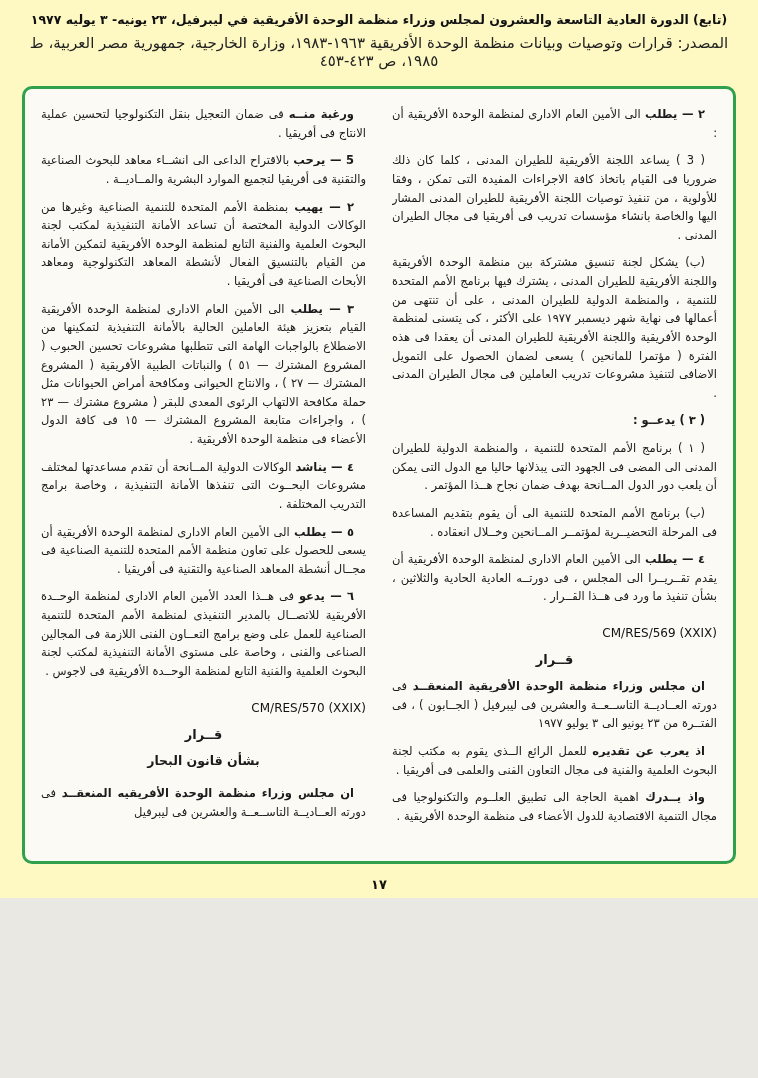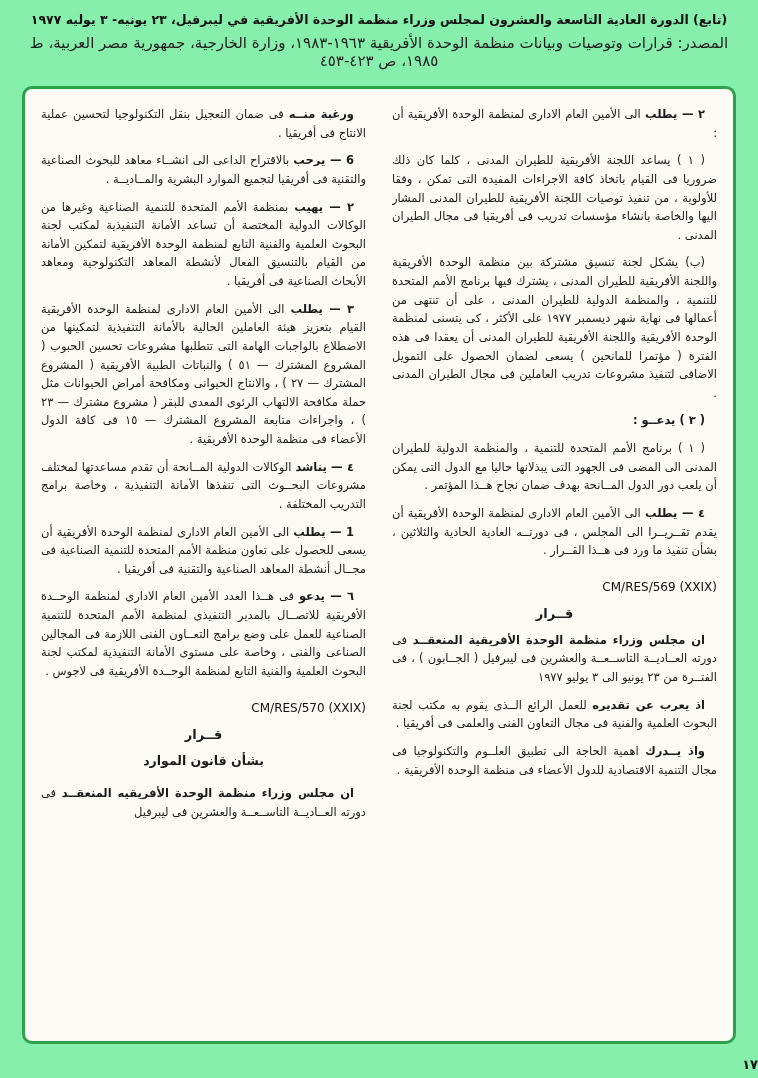--- a/index.html
+++ b/index.html
@@ -1,20 +1,20 @@
 <!DOCTYPE html>
 <html lang="ar" style="--frame-color: #2fa04c;"><head>
 <meta charset="utf-8">
 <style>
   * { box-sizing: border-box; }
   html, body { margin: 0; padding: 0; }
   body { background: #e9e8e3; }
   .page {
-    width: 758px; height: 1078px;
-    background: #86efac;
+    width: 758px; height: 898px;
+    background: #fef9c3;
     position: relative;
     overflow: hidden;
     font-family: "DejaVu Sans", sans-serif;
     color: #1b1b1b;
     margin: 0 auto;
   }
   .page-header { direction: rtl; text-align: center; padding: 12px 26px 0; }
   .header-title { font-size: 12.5px; font-weight: bold; color: #111; }
   .header-source { font-size: 15px; margin-top: 7px; color: #222; }
   .frame {
@@ -32,61 +32,62 @@
   }
   p.para .lead { font-weight: bold; }
   .res-code {
     direction: ltr; text-align: right; font-size: 12px;
     margin: 20px 0 12px; color: #111;
   }
   .res-title { text-align: center; font-size: 13px; font-weight: bold; margin: 4px 0 10px; direction: rtl; }
   .res-subtitle { text-align: center; font-size: 12.5px; font-weight: bold; margin: 0 0 14px; line-height: 1.5; direction: rtl; }
   .page-footer {
     position: absolute; bottom: 6px; left: 0; right: 0;
-    text-align: right; font-size: 13px; font-weight: bold; color: #111;
+    text-align: center; font-size: 13px; font-weight: bold; color: #111;
   }
 </style>
 </head>
 <body>
 
 <div class="page">
 
   <header class="page-header">
     <div class="header-title">(تابع) الدورة العادية التاسعة والعشرون لمجلس وزراء منظمة الوحدة الأفريقية في ليبرفيل، ٢٣ يونيه- ٣ يوليه ١٩٧٧</div>
     <div class="header-source">المصدر: قرارات وتوصيات وبيانات منظمة الوحدة الأفريقية ١٩٦٣-١٩٨٣، وزارة الخارجية، جمهورية مصر العربية، ط ١٩٨٥، ص ٤٢٣-٤٥٣</div>
   </header>
 
   <div class="frame">
     <div class="columns">
 
       <div class="col">
         <p class="para"><b class="lead">٢ — يطلب</b><span> الى الأمين العام الادارى لمنظمة الوحدة الأفريقية أن :</span></p>
-        <p class="para"><b class="lead"></b><span>( ١ ) يساعد اللجنة الأفريقية للطيران المدنى ، كلما كان ذلك ضروريا فى القيام باتخاذ كافة الاجراءات المفيدة التى تمكن ، وفقا للأولوية ، من تنفيذ توصيات اللجنة الأفريقية للطيران المدنى المشار اليها والخاصة بانشاء مؤسسات تدريب فى أفريقيا فى مجال الطيران المدنى .</span></p>
+        <p class="para"><b class="lead"></b><span>( 3 ) يساعد اللجنة الأفريقية للطيران المدنى ، كلما كان ذلك ضروريا فى القيام باتخاذ كافة الاجراءات المفيدة التى تمكن ، وفقا للأولوية ، من تنفيذ توصيات اللجنة الأفريقية للطيران المدنى المشار اليها والخاصة بانشاء مؤسسات تدريب فى أفريقيا فى مجال الطيران المدنى .</span></p>
         <p class="para"><b class="lead"></b><span>(ب) يشكل لجنة تنسيق مشتركة بين منظمة الوحدة الأفريقية واللجنة الأفريقية للطيران المدنى ، يشترك فيها برنامج الأمم المتحدة للتنمية ، والمنظمة الدولية للطيران المدنى ، على أن تنتهى من أعمالها فى نهاية شهر ديسمبر ١٩٧٧ على الأكثر ، كى يتسنى لمنظمة الوحدة الأفريقية واللجنة الأفريقية للطيران المدنى أن يعقدا فى هذه الفترة ( مؤتمرا للمانحين ) يسعى لضمان الحصول على التمويل الاضافى لتنفيذ مشروعات تدريب العاملين فى مجال الطيران المدنى .</span></p>
         <p class="para"><b class="lead">( ٣ ) يدعــو :</b><span></span></p>
         <p class="para"><b class="lead"></b><span>( ١ ) برنامج الأمم المتحدة للتنمية ، والمنظمة الدولية للطيران المدنى الى المضى فى الجهود التى يبذلانها حاليا مع الدول التى يمكن أن يلعب دور الدول المــانحة بهدف ضمان نجاح هــذا المؤتمر .</span></p>
+        <p class="para"><b class="lead"></b><span>(ب) برنامج الأمم المتحدة للتنمية الى أن يقوم بتقديم المساعدة فى المرحلة التحضيــرية لمؤتمــر المــانحين وخــلال انعقاده .</span></p>
         <p class="para"><b class="lead">٤ — يطلب</b><span> الى الأمين العام الادارى لمنظمة الوحدة الأفريقية أن يقدم تقــريــرا الى المجلس ، فى دورتــه العادية الحادية والثلاثين ، بشأن تنفيذ ما ورد فى هــذا القــرار .</span></p>
         <p class="res-code">CM/RES/569 (XXIX)</p>
         <div class="res-title">قــرار</div>
         <p class="para"><b class="lead">ان مجلس وزراء منظمة الوحدة الأفريقية المنعقــد</b><span> فى دورته العــاديــة التاســعــة والعشرين فى ليبرفيل ( الجــابون ) ، فى الفتــرة من ٢٣ يونيو الى ٣ يوليو ١٩٧٧</span></p>
         <p class="para"><b class="lead">اذ يعرب عن تقديره</b><span> للعمل الرائع الــذى يقوم به مكتب لجنة البحوث العلمية والفنية فى مجال التعاون الفنى والعلمى فى أفريقيا .</span></p>
         <p class="para"><b class="lead">واذ يــدرك</b><span> اهمية الحاجة الى تطبيق العلــوم والتكنولوجيا فى مجال التنمية الاقتصادية للدول الأعضاء فى منظمة الوحدة الأفريقية .</span></p>
       </div>
 
       <div class="col">
         <p class="para"><b class="lead">ورغبة منــه</b><span> فى ضمان التعجيل بنقل التكنولوجيا لتحسين عملية الانتاج فى أفريقيا .</span></p>
-        <p class="para"><b class="lead">6 — يرحب</b><span> بالاقتراح الداعى الى انشــاء معاهد للبحوث الصناعية والتقنية فى أفريقيا لتجميع الموارد البشرية والمــاديــة .</span></p>
+        <p class="para"><b class="lead">5 — يرحب</b><span> بالاقتراح الداعى الى انشــاء معاهد للبحوث الصناعية والتقنية فى أفريقيا لتجميع الموارد البشرية والمــاديــة .</span></p>
         <p class="para"><b class="lead">٢ — يهيب</b><span> بمنظمة الأمم المتحدة للتنمية الصناعية وغيرها من الوكالات الدولية المختصة أن تساعد الأمانة التنفيذية لمكتب لجنة البحوث العلمية والفنية التابع لمنظمة الوحدة الأفريقية لتمكين الأمانة من القيام بالتنسيق الفعال لأنشطة المعاهد التكنولوجية ومعاهد الأبحاث الصناعية فى أفريقيا .</span></p>
         <p class="para"><b class="lead">٣ — يطلب</b><span> الى الأمين العام الادارى لمنظمة الوحدة الأفريقية القيام بتعزيز هيئة العاملين الحالية بالأمانة التنفيذية لتمكينها من الاضطلاع بالواجبات الهامة التى تتطلبها مشروعات تحسين الحبوب ( المشروع المشترك — ٥١ ) والنباتات الطبية الأفريقية ( المشروع المشترك — ٢٧ ) ، والانتاج الحيوانى ومكافحة أمراض الحيوانات مثل حملة مكافحة الالتهاب الرئوى المعدى للبقر ( مشروع مشترك — ٢٣ ) ، واجراءات متابعة المشروع المشترك — ١٥ فى كافة الدول الأعضاء فى منظمة الوحدة الأفريقية .</span></p>
         <p class="para"><b class="lead">٤ — يناشد</b><span> الوكالات الدولية المــانحة أن تقدم مساعدتها لمختلف مشروعات البحــوث التى تنفذها الأمانة التنفيذية ، وخاصة برامج التدريب المختلفة .</span></p>
-        <p class="para"><b class="lead">1 — يطلب</b><span> الى الأمين العام الادارى لمنظمة الوحدة الأفريقية أن يسعى للحصول على تعاون منظمة الأمم المتحدة للتنمية الصناعية فى مجــال أنشطة المعاهد الصناعية والتقنية فى أفريقيا .</span></p>
+        <p class="para"><b class="lead">٥ — يطلب</b><span> الى الأمين العام الادارى لمنظمة الوحدة الأفريقية أن يسعى للحصول على تعاون منظمة الأمم المتحدة للتنمية الصناعية فى مجــال أنشطة المعاهد الصناعية والتقنية فى أفريقيا .</span></p>
         <p class="para"><b class="lead">٦ — يدعو</b><span> فى هــذا العدد الأمين العام الادارى لمنظمة الوحــدة الأفريقية للاتصــال بالمدير التنفيذى لمنظمة الأمم المتحدة للتنمية الصناعية للعمل على وضع برامج التعــاون الفنى اللازمة فى المجالين الصناعى والفنى ، وخاصة على مستوى الأمانة التنفيذية لمكتب لجنة البحوث العلمية والفنية التابع لمنظمة الوحــدة الأفريقية فى لاجوس .</span></p>
         <p class="res-code">CM/RES/570 (XXIX)</p>
         <div class="res-title">قــرار</div>
-        <div class="res-subtitle">بشأن قانون الموارد</div>
+        <div class="res-subtitle">بشأن قانون البحار</div>
         <p class="para"><b class="lead">ان مجلس وزراء منظمة الوحدة الأفريقيه المنعقــد</b><span> فى دورته العــاديــة التاســعــة والعشرين فى ليبرفيل</span></p>
       </div>
 
     </div>
   </div>
 
   <footer class="page-footer">
     <span>١٧</span>
   </footer>
 

